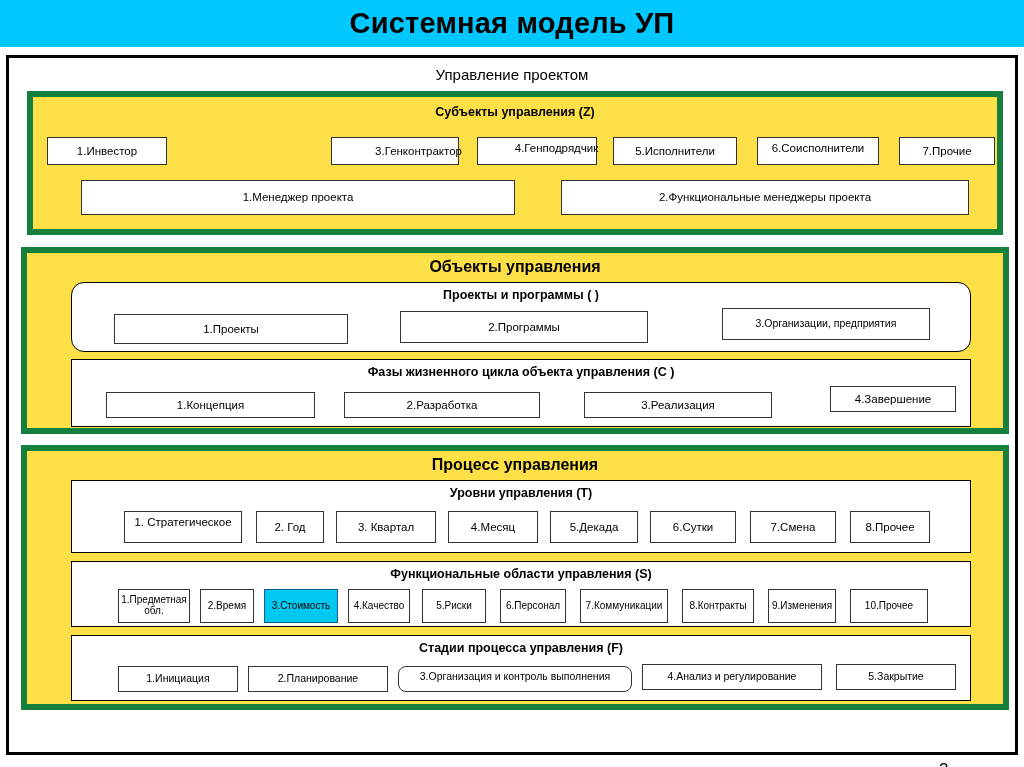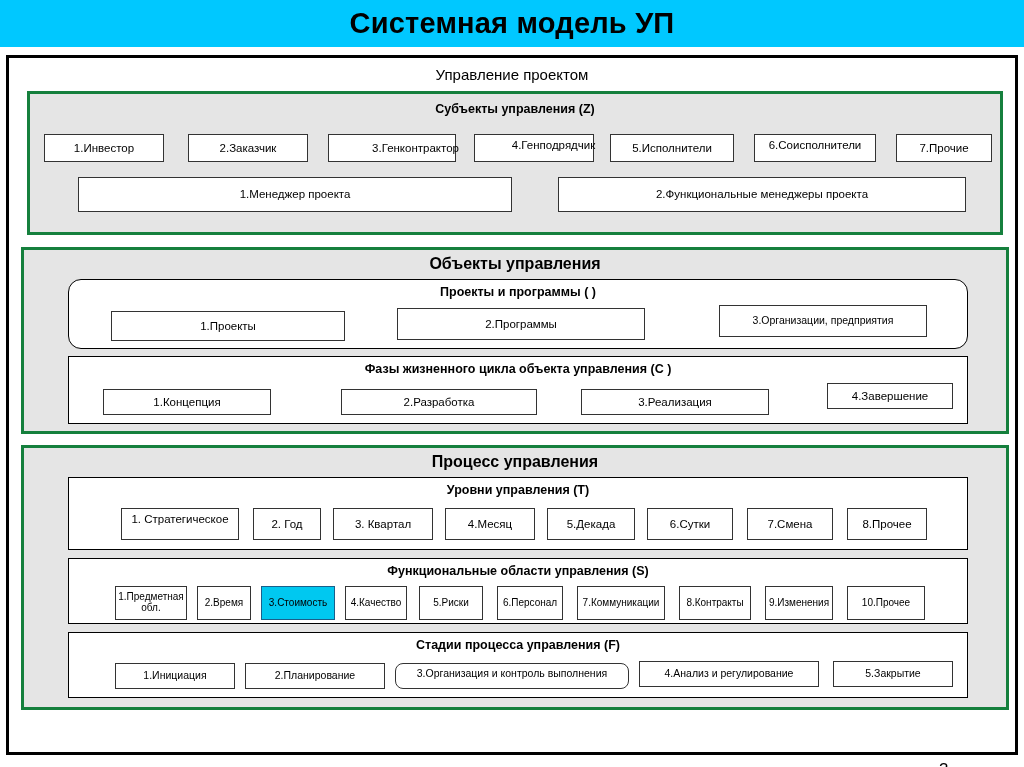--- a/index.html
+++ b/index.html
@@ -45,23 +45,23 @@
     left: 0; top: 8px;
     width: 100%;
     text-align: center;
     font-size: 15px;
     white-space: nowrap;
   }
 
   
   .section {
     position: absolute;
-    border: 3px solid #15803d;
-    box-sizing: border-box;
-    background: #e5e5e5;
+    border: 6px solid #15803d;
+    box-sizing: border-box;
+    background: #fde047;
   }
   .sec-subjects { left: 18px; top: 33px;  width: 976px; height: 144px; }
   .sec-objects  { left: 12px; top: 189px; width: 988px; height: 187px; }
   .sec-process  { left: 12px; top: 387px; width: 988px; height: 265px; }
 
   .section-title {
     position: absolute;
     left: 0; width: 100%;
     text-align: center;
     font-weight: bold;
@@ -130,21 +130,20 @@
 </div>
 
 <div class="slide-frame">
 
   <div class="frame-title">Управление  проектом</div>
 
   <div class="section sec-subjects">
     <div class="section-title">Субъекты  управления (Z)</div>
 
     <div class="box" style="left:14px;  top:40px; width:120px; height:28px;">1.Инвестор</div>
-    <div class="box" style="left:158px; top:40px; width:120px; height:28px;">2.Заказчик</div>
     <div class="box" style="left:298px; top:40px; width:128px; height:28px;padding-left:47px;">3.Генконтрактор</div>
     <div class="box overflow" style="left:444px; top:40px; width:120px; height:28px;padding-left:39px;">4.Генподрядчик</div>
     <div class="box" style="left:580px; top:40px; width:124px; height:28px;">5.Исполнители</div>
     <div class="box overflow" style="left:724px; top:40px; width:122px; height:28px;">6.Соисполнители</div>
     <div class="box" style="left:866px; top:40px; width:96px; height:28px;">7.Прочие</div>
 
     <div class="box" style="left:48px;  top:83px; width:434px; height:35px;">1.Менеджер проекта</div>
     <div class="box" style="left:528px; top:83px; width:408px; height:35px;">2.Функциональные менеджеры проекта</div>
   </div>
 
@@ -153,21 +152,21 @@
 
     <div class="panel" style="left:44px; top:29px; width:900px; height:70px;border-radius:13px;">
       <div class="panel-title">Проекты и программы ( )</div>
       <div class="box" style="left:42px;  top:31px; width:234px; height:30px;">1.Проекты</div>
       <div class="box" style="left:328px; top:28px; width:248px; height:32px;">2.Программы</div>
       <div class="box tight" style="left:650px; top:25px; width:208px; height:32px;">3.Организации, предприятия</div>
     </div>
 
     <div class="panel" style="left:44px; top:106px; width:900px; height:68px;">
       <div class="panel-title">Фазы жизненного цикла объекта управления (С )</div>
-      <div class="box" style="left:34px;  top:32px; width:168px; height:26px;">1.Концепция</div>
+      <div class="box" style="left:34px;  top:32px; width:209px; height:26px;">1.Концепция</div>
       <div class="box" style="left:272px; top:32px; width:196px; height:26px;">2.Разработка</div>
       <div class="box" style="left:512px; top:32px; width:188px; height:26px;">3.Реализация</div>
       <div class="box" style="left:758px; top:26px; width:126px; height:26px;">4.Завершение</div>
     </div>
   </div>
 
   <div class="section sec-process">
     <div class="section-title">Процесс управления</div>
 
     <div class="panel" style="left:44px; top:29px; width:900px; height:73px;">

